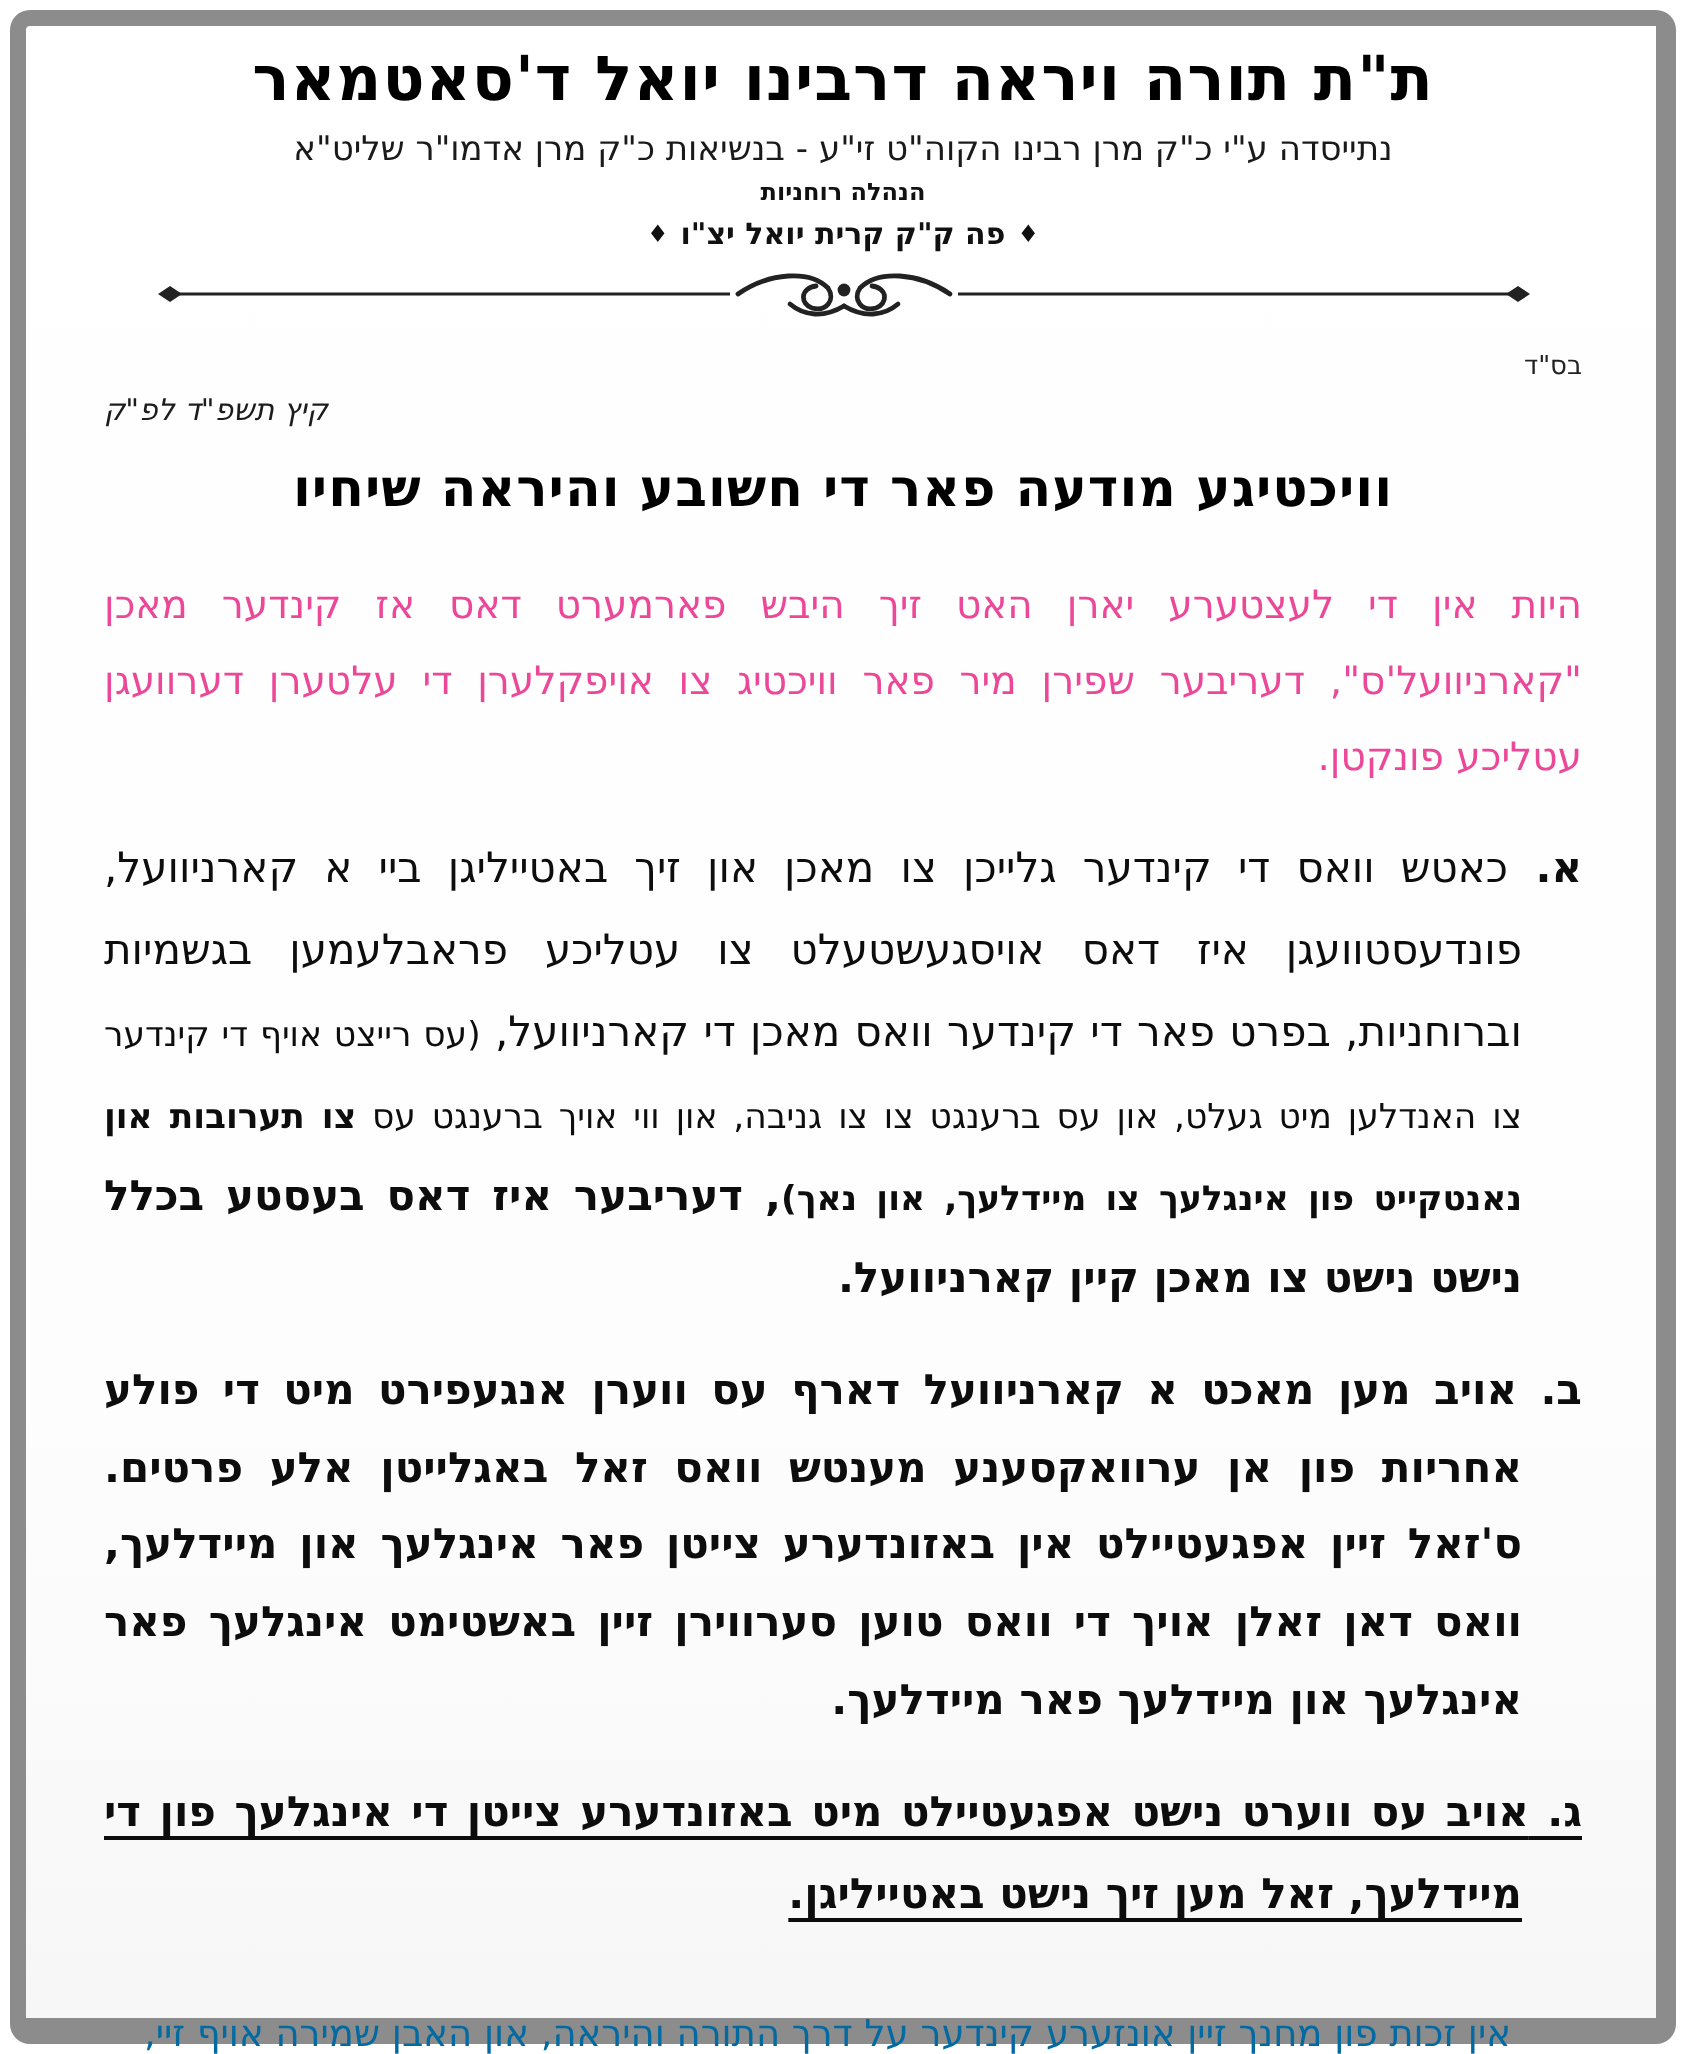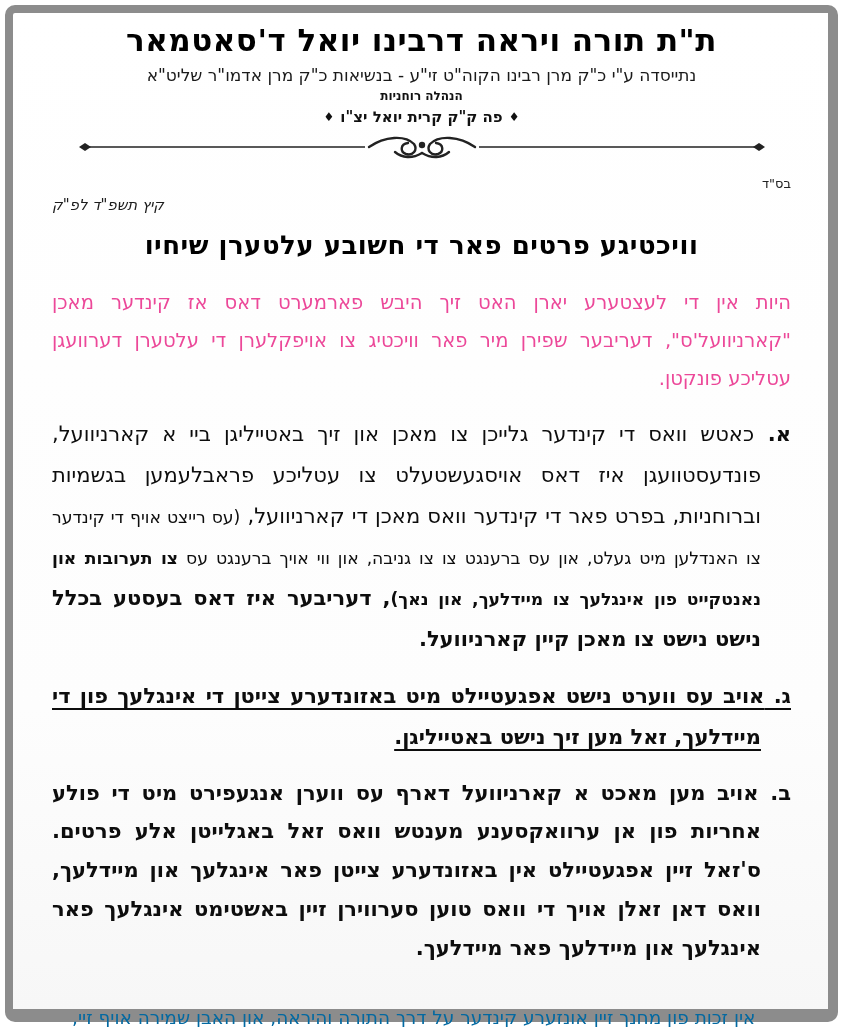--- a/index.html
+++ b/index.html
@@ -87,25 +87,25 @@
         <circle cx="345" cy="13" r="3.2" fill="#222"></circle>
         <line x1="402" y1="15" x2="678" y2="15" stroke="#222" stroke-width="1.6"></line>
         <polygon points="676,15 682,11 688,15 682,19" fill="#222"></polygon>
       </svg>
     </div>
   </div>
 
   <div class="bsd-line">בס"ד</div>
   <div class="date-line">קיץ תשפ"ד לפ"ק</div>
 
-  <div class="notice-heading">וויכטיגע פרטים פאר די חשובע עלטערן שיחיו</div>
+  <div class="notice-heading">וויכטיגע מודעה פאר די חשובע והיראה שיחיו</div>
 
   <div class="intro">היות אין די לעצטערע יארן האט זיך היבש פארמערט דאס אז קינדער מאכן "קארניוועל'ס", דעריבער שפירן מיר פאר וויכטיג צו אויפקלערן די עלטערן דערוועגן עטליכע פונקטן.</div>
 
   <div class="items">
       <div class="item size-md"><span class="item-letter st-bold">א. </span><span class="st-normal">כאטש וואס די קינדער גלייכן צו מאכן און זיך באטייליגן ביי א  קארניוועל, פונדעסטוועגן איז דאס אויסגעשטעלט צו עטליכע פראבלעמען בגשמיות וברוחניות, בפרט פאר די קינדער וואס מאכן די קארניוועל, </span><span class="st-small">(עס רייצט אויף די קינדער צו האנדלען מיט געלט, און עס ברענגט צו צו גניבה, און ווי אויך ברענגט עס </span><span class="st-small-bold">צו תערובות און נאנטקייט פון אינגלעך צו מיידלעך, און נאך)</span><span class="st-bold">, דעריבער איז דאס בעסטע בכלל נישט נישט צו מאכן קיין קארניוועל.</span></div>
+      <div class="item size-lg"><span class="item-letter st-bold">ב. </span><span class="st-bold">אויב מען מאכט א קארניוועל דארף עס ווערן אנגעפירט מיט די פולע אחריות פון אן ערוואקסענע מענטש וואס זאל באגלייטן אלע פרטים. ס'זאל זיין אפגעטיילט אין באזונדערע צייטן פאר אינגלעך און מיידלעך, וואס דאן זאלן אויך די וואס טוען סערווירן זיין באשטימט אינגלעך פאר אינגלעך און מיידלעך פאר מיידלעך.</span></div>
       <div class="item size-md"><span class="item-letter st-bold-underline">ג. </span><span class="st-bold-underline">אויב עס ווערט נישט אפגעטיילט מיט באזונדערע צייטן די אינגלעך פון די מיידלעך, זאל מען זיך נישט באטייליגן.</span></div>
-      <div class="item size-lg"><span class="item-letter st-bold">ב. </span><span class="st-bold">אויב מען מאכט א קארניוועל דארף עס ווערן אנגעפירט מיט די פולע אחריות פון אן ערוואקסענע מענטש וואס זאל באגלייטן אלע פרטים. ס'זאל זיין אפגעטיילט אין באזונדערע צייטן פאר אינגלעך און מיידלעך, וואס דאן זאלן אויך די וואס טוען סערווירן זיין באשטימט אינגלעך פאר אינגלעך און מיידלעך פאר מיידלעך.</span></div>
     </div>
 
   <div class="closing">אין זכות פון מחנך זיין אונזערע קינדער על דרך התורה והיראה, און האבן שמירה אויף זיי, זאלן מיר זעהן פיל נחת פון אלע קינדער געזונטערהייט</div>
 
 </div>
 
 </body></html>

